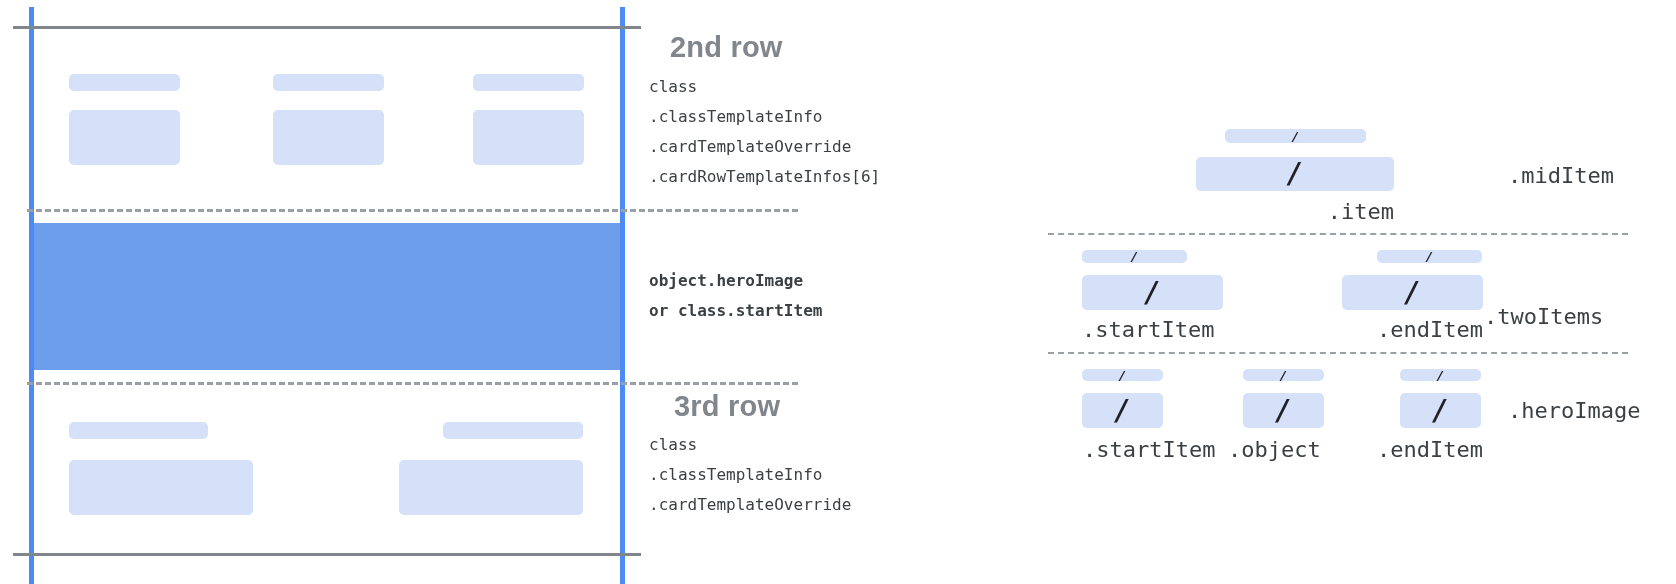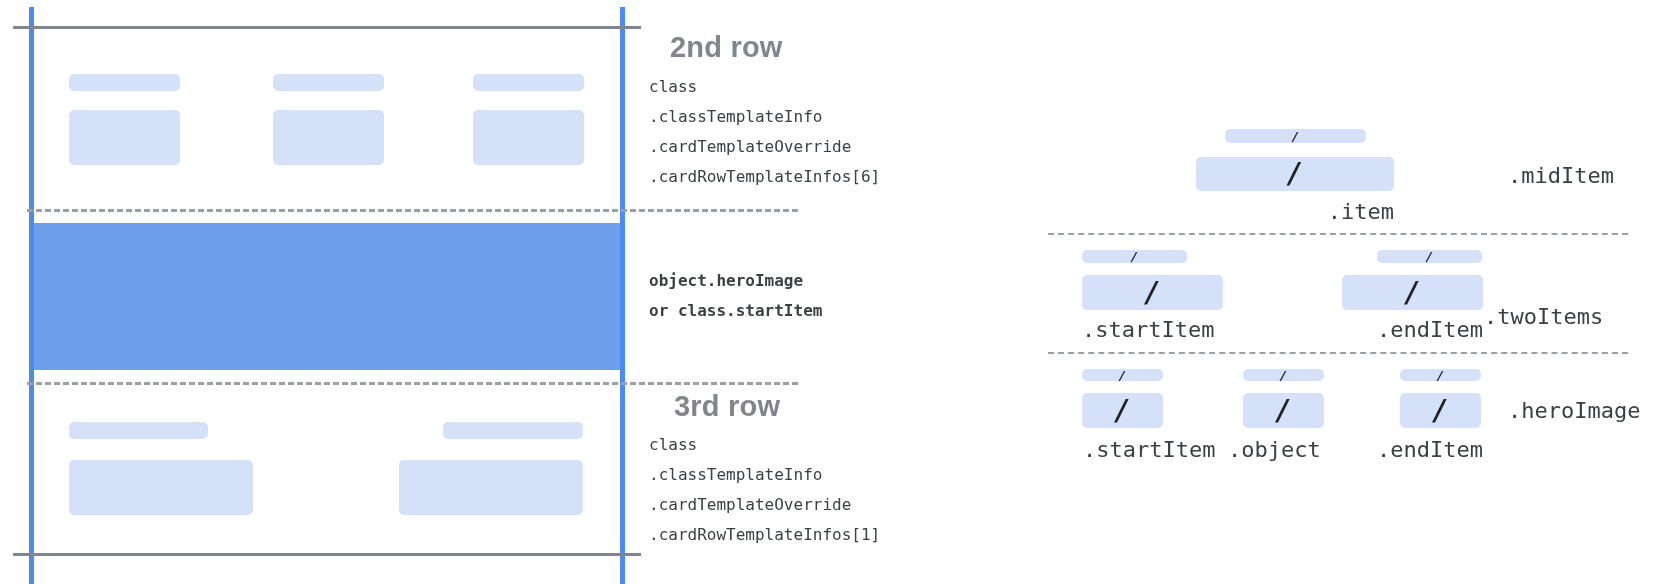--- a/index.html
+++ b/index.html
@@ -72,21 +72,20 @@
   <div class="abs" style="left:649px;top:266px;font-weight:bold;">
     <div class="code">object.heroImage</div>
     <div class="code">or class.startItem</div>
   </div>
 
   <div class="abs row-heading" style="left:645px;top:390px;margin-left:29px;">3rd row</div>
   <div class="abs" style="left:649px;top:430px;">
     <div class="code">class</div>
     <div class="code">.classTemplateInfo</div>
     <div class="code">.cardTemplateOverride</div>
-    <div class="code">.cardRowTemplateInfos[1]</div>
   </div>
 
   <div class="abs dash thin" style="left:1048px;top:233px;width:580px;"></div>
   <div class="abs dash thin" style="left:1048px;top:352px;width:580px;"></div>
 
   <div class="abs chip" style="left:1225px;top:129px;width:141px;height:14px;">
     <span class="slash sm">/</span>
   </div>
   <div class="abs chip" style="left:1196px;top:157px;width:198px;height:34px;">
     <span class="slash lg">/</span>

